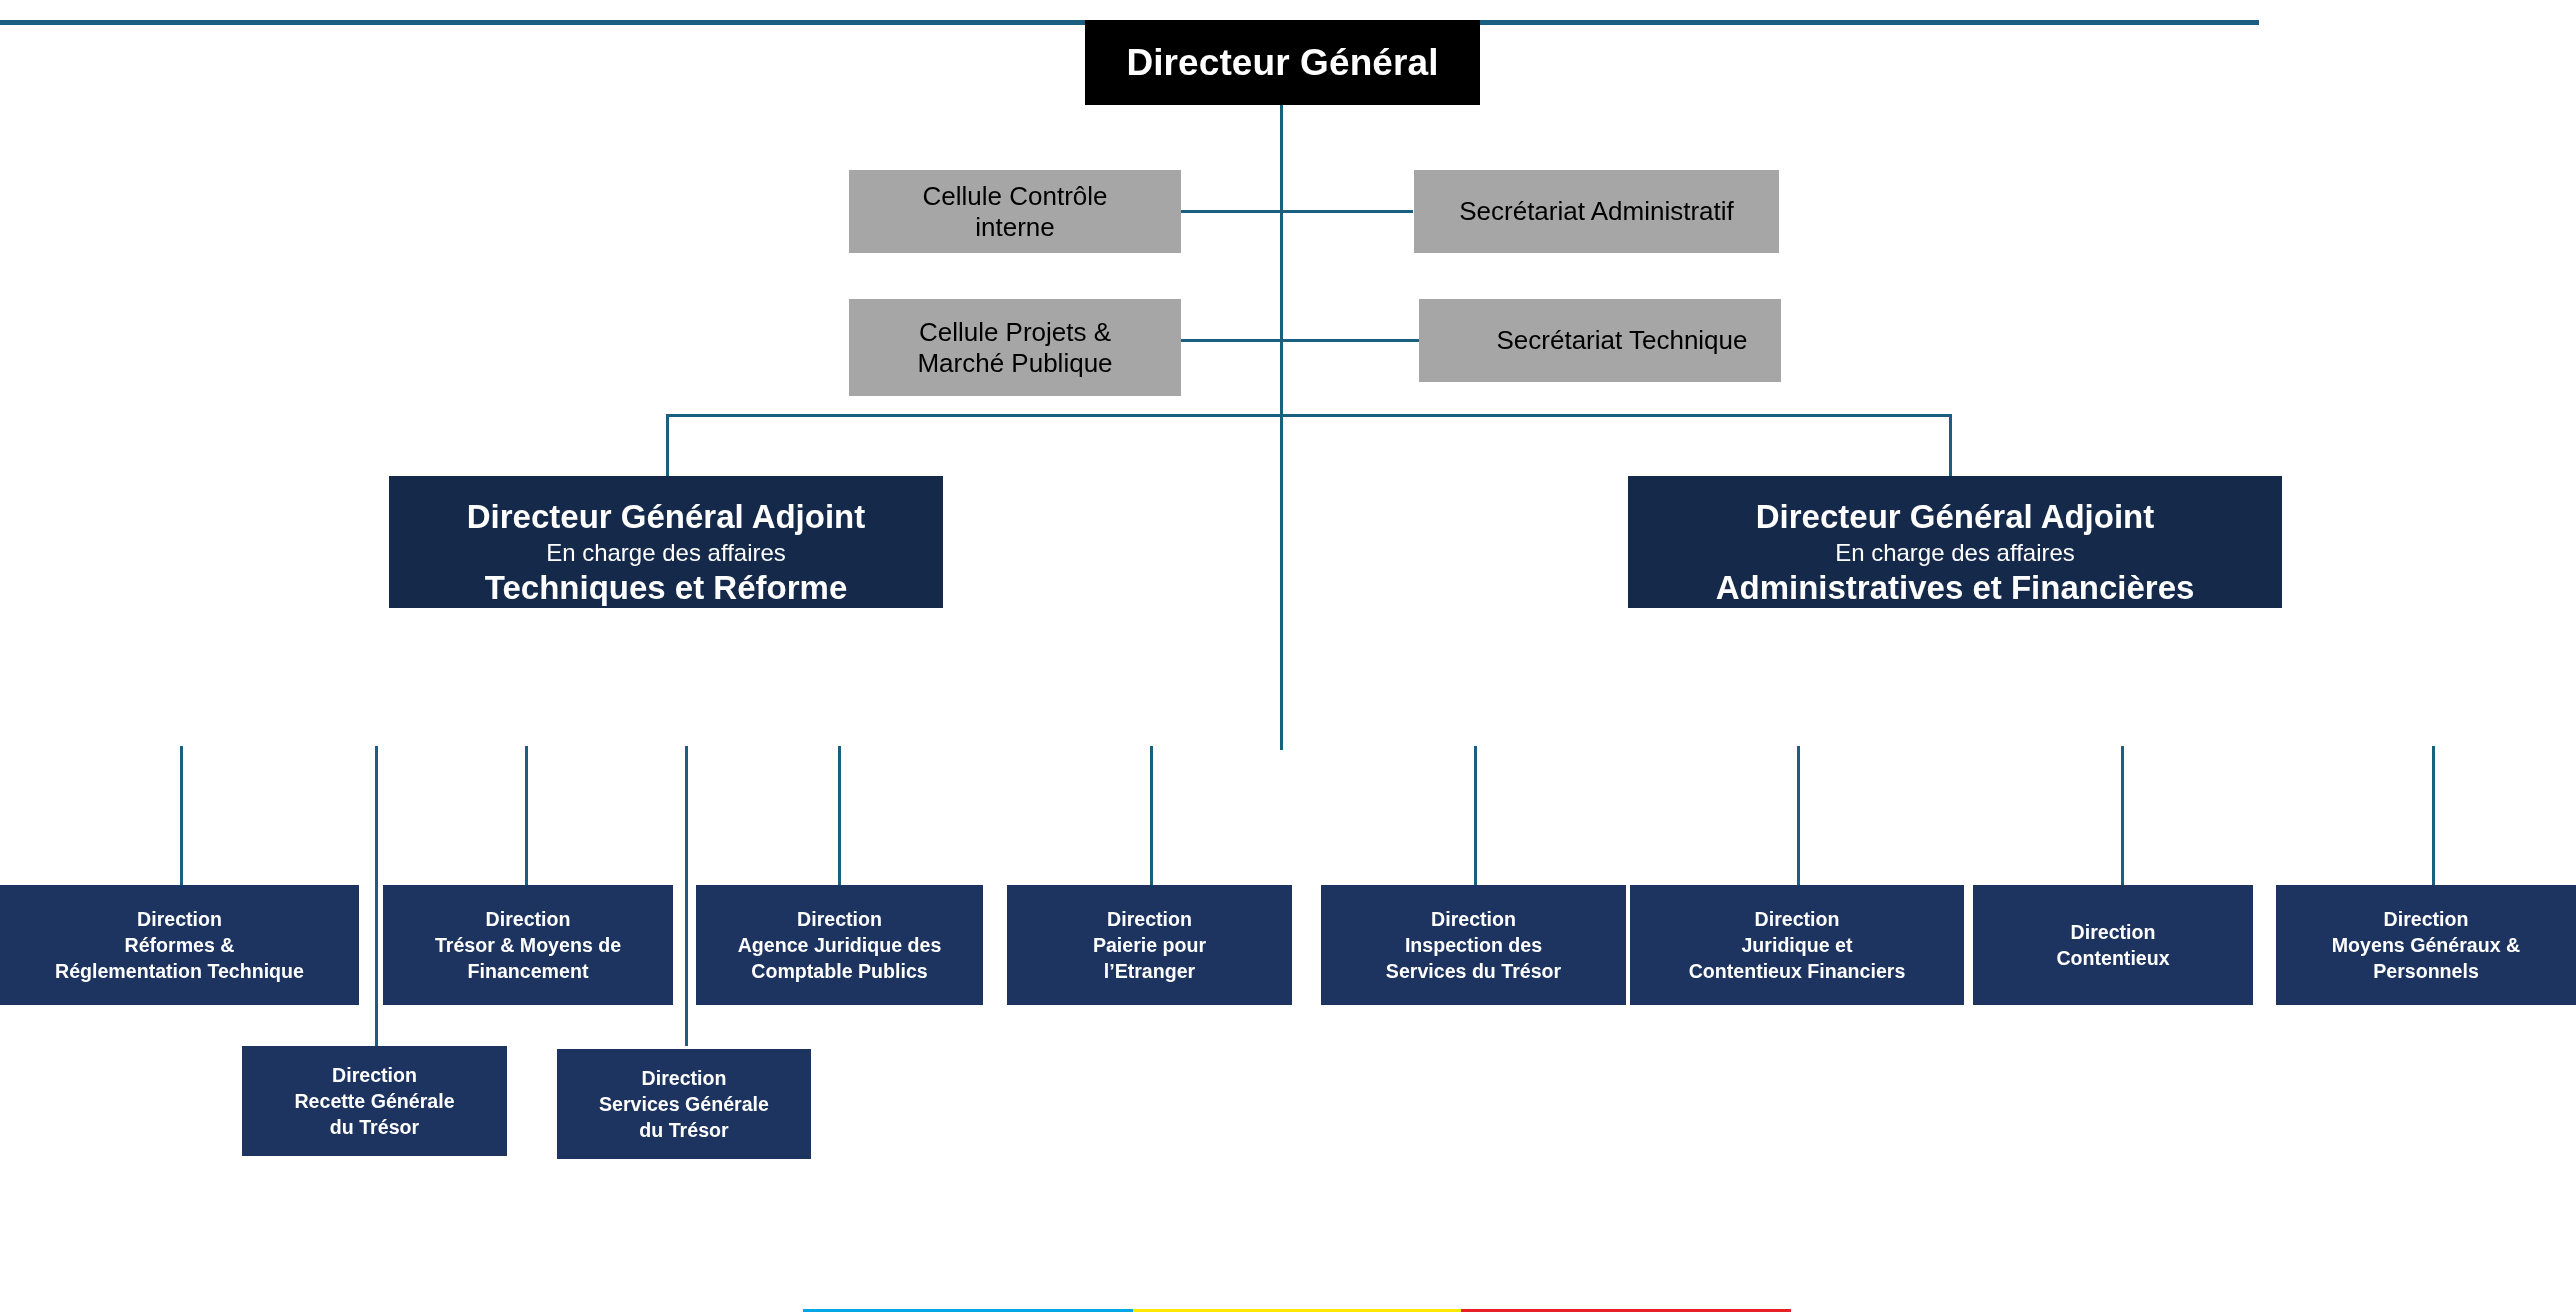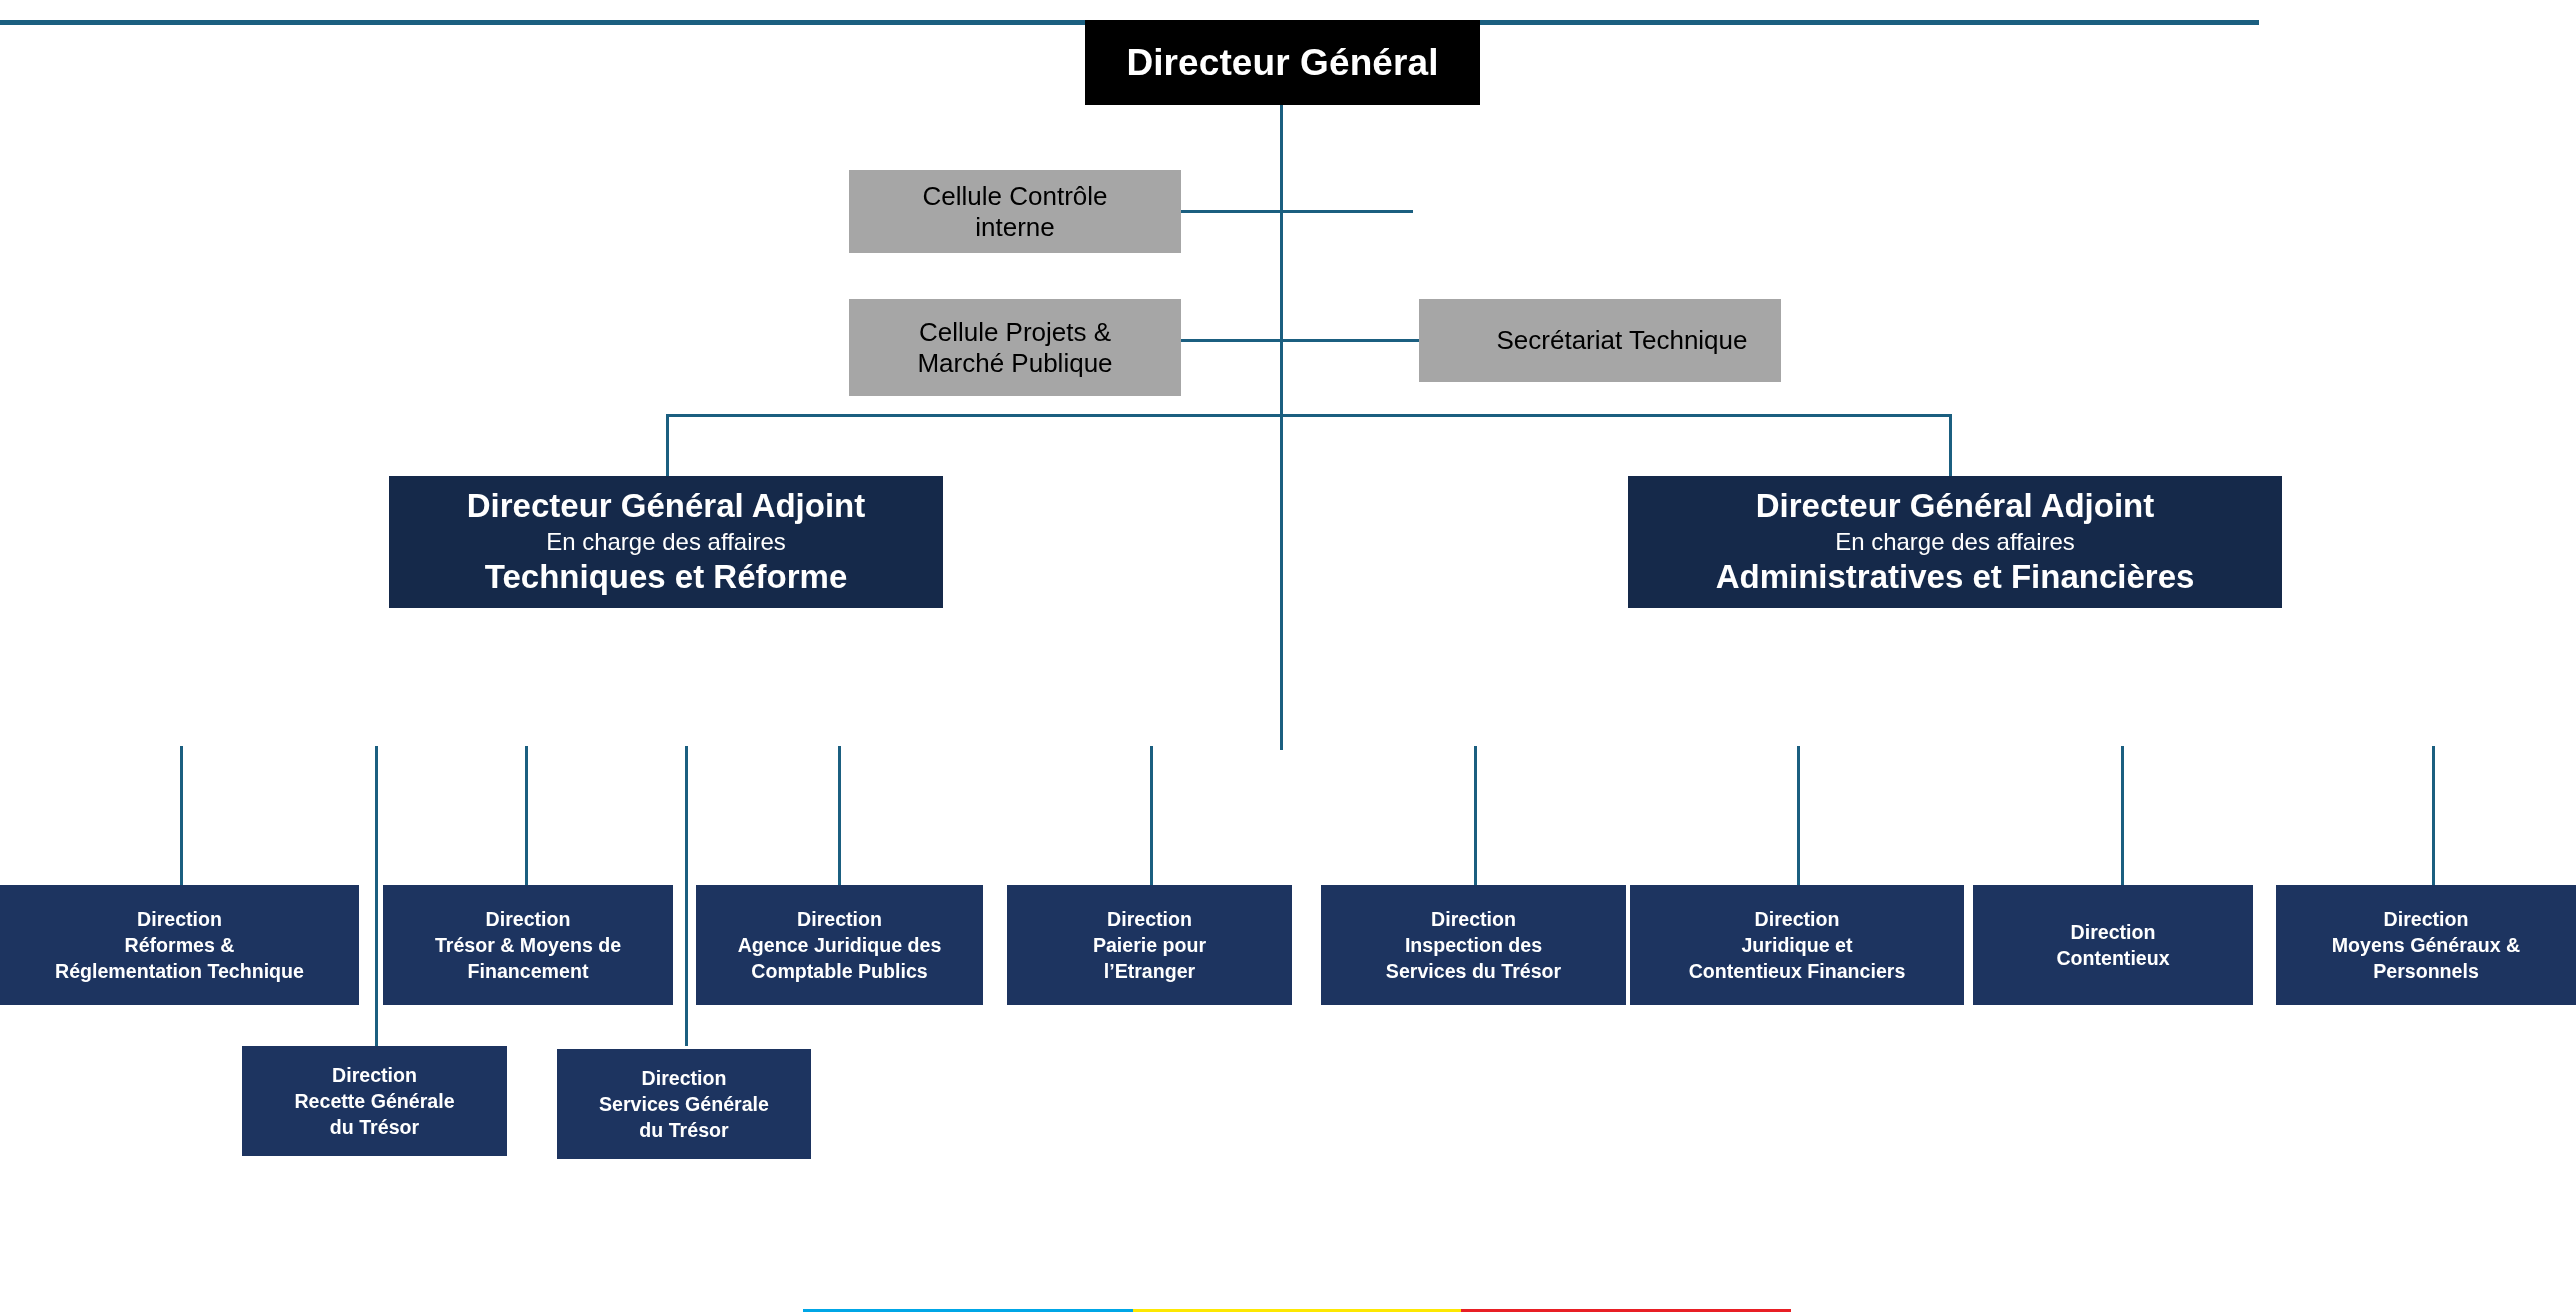--- a/index.html
+++ b/index.html
@@ -42,20 +42,21 @@
     color: #000000;
     font-weight: normal;
     font-size: 26px;
   }
   
   .node-deputy {
     background: #15294a;
     color: #ffffff;
     font-weight: bold;
     font-size: 33px;
+    justify-content: flex-end;
   }
   .node-deputy .sub {
     font-weight: normal;
     font-size: 24px;
     line-height: 1.35;
   }
   .node-deputy .l1 { display:block; }
   .node-deputy .l3 { display:block; }
   
   .node-dir {
@@ -115,20 +116,23 @@
 
   <div class="node node-root" style="left: 1085px; top: 0px; width: 395px; height: 85px; background: rgb(0, 0, 0); color: rgb(255, 255, 255);">
     <span>Directeur Général</span>
   </div>
 
   <div class="node node-staff" style="left: 849px; top: 150px; width: 332px; height: 83px; background: rgb(166, 166, 166); color: rgb(0, 0, 0);">
     <span>Cellule Contrôle</span>
     <span>interne</span>
   </div>
 
+  <div class="node node-staff" style="left: 1414px; top: 150px; width: 365px; height: 83px; background: rgb(166, 166, 166); color: rgb(0, 0, 0);">
+    <span>Secrétariat Administratif</span>
+  </div>
 
   <div class="node node-staff" style="left: 849px; top: 279px; width: 332px; height: 97px; background: rgb(166, 166, 166); color: rgb(0, 0, 0);">
     <span>Cellule Projets &amp;</span>
     <span>Marché Publique</span>
   </div>
 
   <div class="node node-staff" style="left: 1419px; top: 279px; width: 362px; height: 83px; background: rgb(166, 166, 166); color: rgb(0, 0, 0); padding-left: 44px;">
     <span>Secrétariat Technique</span>
   </div>
 

